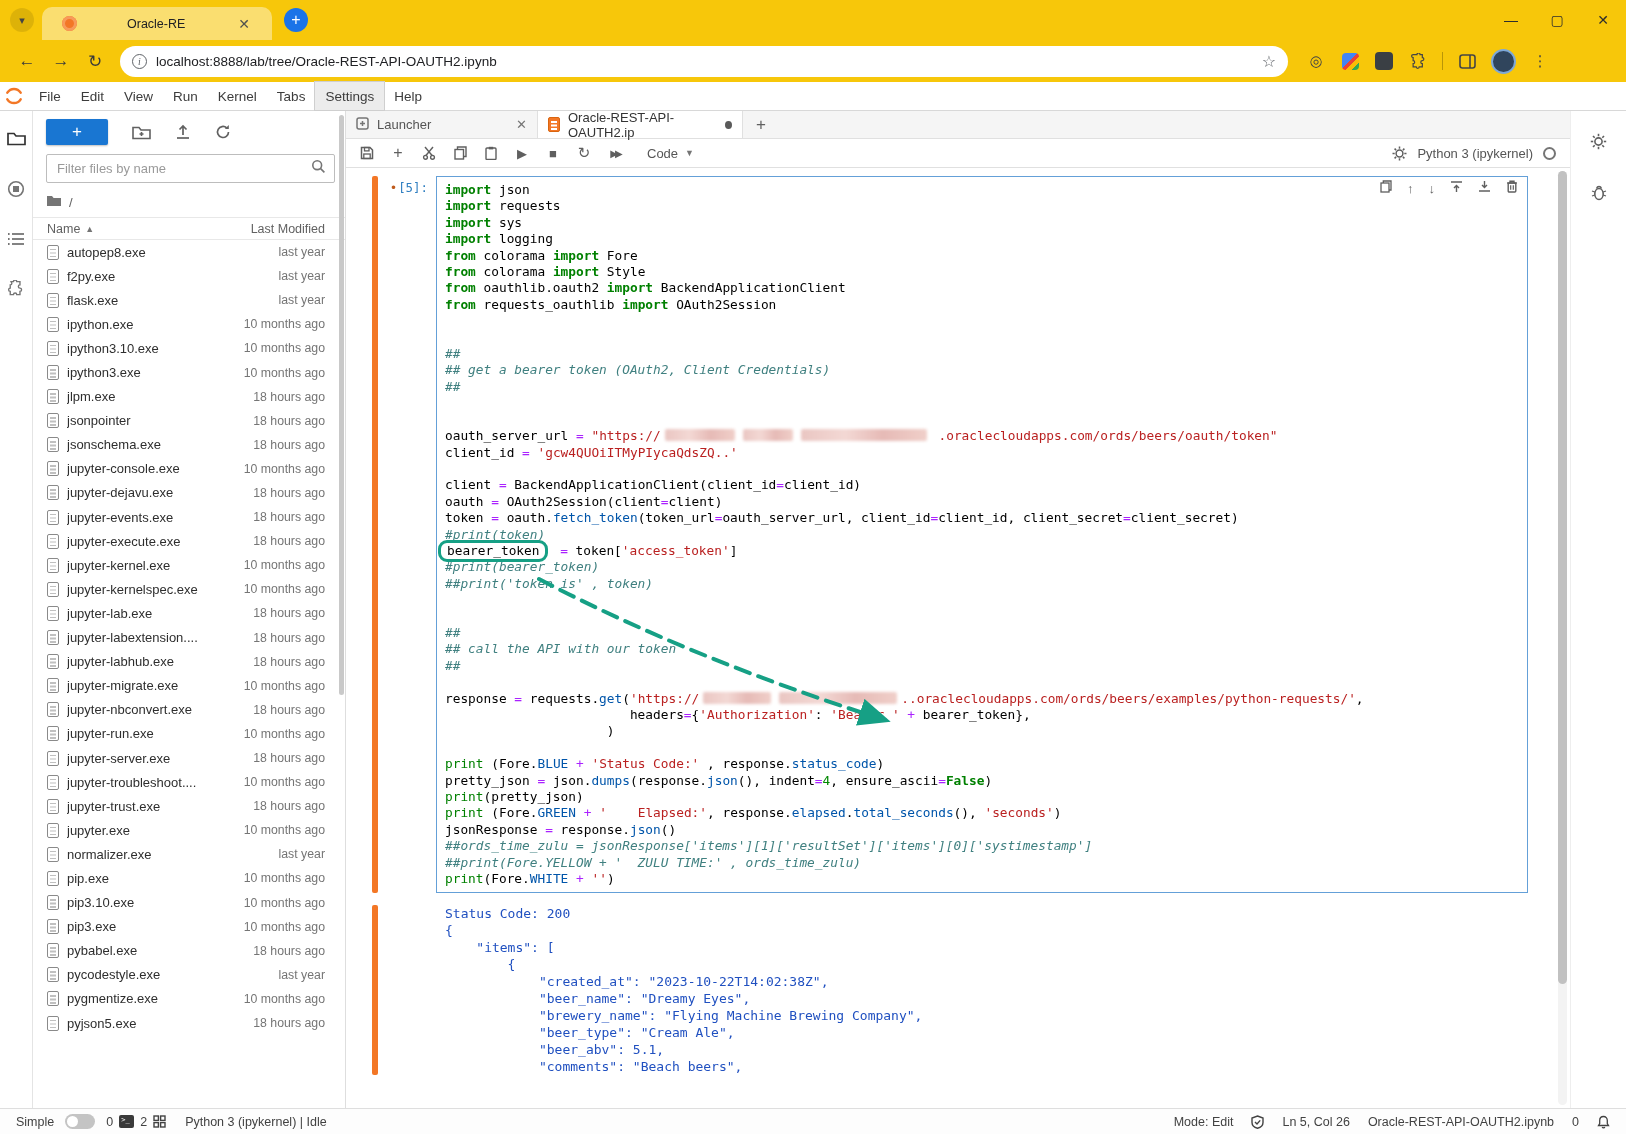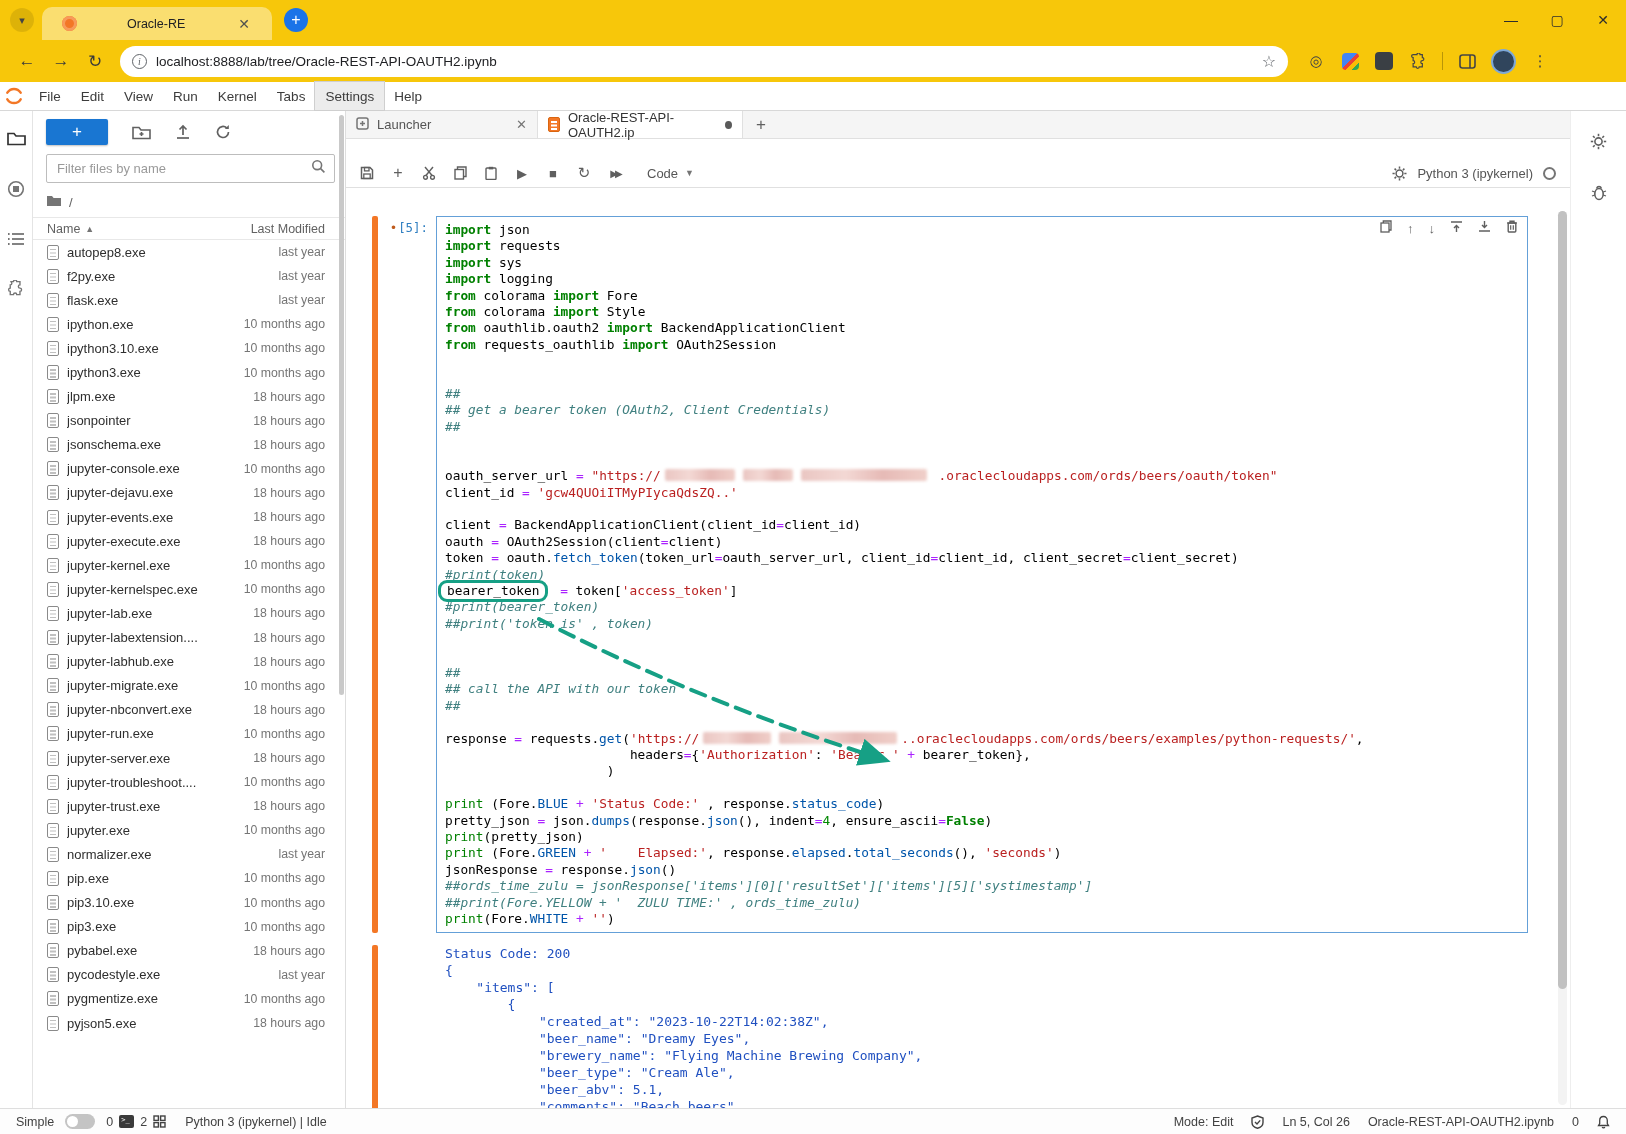--- a/index.html
+++ b/index.html
@@ -71,21 +71,21 @@
   .ficon { width:12px; height:15px; border:1.3px solid #8a8a8a; border-radius:2px; position:relative; flex:none; background:#fff; }
   .ficon::after { content:""; position:absolute; left:2px; right:2px; top:3px; height:1.5px; background:#c0c0c0;
     box-shadow:0 3.5px 0 #c0c0c0, 0 7px 0 #c0c0c0; }
   .ficon.nb { border-color:#d9650f; background:#f37726; }
   .ficon.nb::after { background:#fff; box-shadow:0 3.5px 0 #fff, 0 7px 0 #fff; }
   .fname { flex:1; white-space:nowrap; overflow:hidden; }
   .ftime { color:#757575; font-size:12.3px; white-space:nowrap; }
   .fp-scroll { position:absolute; right:1px; top:4px; width:5px; height:580px; background:#c9c9c9; border-radius:3px; }
 
   
-  .main { flex:1; min-width:0; display:flex; flex-direction:column;gap:20px; }
+  .main { flex:1; min-width:0; display:flex; flex-direction:column; }
   .dock-tabs { height:28px; background:#f5f5f5; border-bottom:1px solid #e0e0e0; display:flex; align-items:stretch; flex:none; }
   .dock-tab { display:flex; align-items:center; gap:8px; padding:0 10px; width:192px; font-size:13px; color:#555;
     border-right:1px solid #e0e0e0; }
   .dock-tab.active { background:#fff; color:#333; width:205px;align-items:center; }
   .dt-close { margin-left:auto; color:#757575; font-size:13px; }
   .tab-dirty { margin-left:auto; width:8px; height:8px; border-radius:50%; background:#5a5a5a; }
   .tab-plus { display:flex; align-items:center; padding:0 13px; font-size:17px; color:#616161; }
 
   .nb-toolbar { height:29px; border-bottom:1px solid #e0e0e0; display:flex; align-items:center; gap:17px; padding:0 14px; flex:none; }
   .tb-ic { color:#5f5f5f; font-size:13px; min-width:14px; text-align:center; display:flex; align-items:center; justify-content:center; }
@@ -614,21 +614,21 @@
             <div class="cm-line">&nbsp;</div>
             <div class="cm-line"><span class="tok-pl">response </span><span class="tok-op">=</span><span class="tok-pl"> requests.</span><span class="tok-prop">get</span><span class="tok-pl">(</span><span class="tok-str">'https://</span><span class="tok-redact" style="width: 68px;"></span><span class="tok-redact" style="width: 118px;"></span><span class="tok-str">..oraclecloudapps.com/ords/beers/examples/python-requests/'</span><span class="tok-pl">,</span></div>
             <div class="cm-line"><span class="tok-pl">                        headers</span><span class="tok-op">=</span><span class="tok-pl">{</span><span class="tok-str">'Authorization'</span><span class="tok-pl">: </span><span class="tok-str">'Bearer '</span><span class="tok-pl"> </span><span class="tok-op">+</span><span class="tok-pl"> bearer_token},</span></div>
             <div class="cm-line"><span class="tok-pl">                     )</span></div>
             <div class="cm-line">&nbsp;</div>
             <div class="cm-line"><span class="tok-bi">print</span><span class="tok-pl"> (Fore.</span><span class="tok-prop">BLUE</span><span class="tok-pl"> </span><span class="tok-op">+</span><span class="tok-pl"> </span><span class="tok-str">'Status Code:'</span><span class="tok-pl"> , response.</span><span class="tok-prop">status_code</span><span class="tok-pl">)</span></div>
             <div class="cm-line"><span class="tok-pl">pretty_json </span><span class="tok-op">=</span><span class="tok-pl"> json.</span><span class="tok-prop">dumps</span><span class="tok-pl">(response.</span><span class="tok-prop">json</span><span class="tok-pl">(), indent</span><span class="tok-op">=</span><span class="tok-num">4</span><span class="tok-pl">, ensure_ascii</span><span class="tok-op">=</span><span class="tok-kw">False</span><span class="tok-pl">)</span></div>
             <div class="cm-line"><span class="tok-bi">print</span><span class="tok-pl">(pretty_json)</span></div>
             <div class="cm-line"><span class="tok-bi">print</span><span class="tok-pl"> (Fore.</span><span class="tok-prop">GREEN</span><span class="tok-pl"> </span><span class="tok-op">+</span><span class="tok-pl"> </span><span class="tok-str">'    Elapsed:'</span><span class="tok-pl">, response.</span><span class="tok-prop">elapsed</span><span class="tok-pl">.</span><span class="tok-prop">total_seconds</span><span class="tok-pl">(), </span><span class="tok-str">'seconds'</span><span class="tok-pl">)</span></div>
             <div class="cm-line"><span class="tok-pl">jsonResponse </span><span class="tok-op">=</span><span class="tok-pl"> response.</span><span class="tok-prop">json</span><span class="tok-pl">()</span></div>
-            <div class="cm-line"><span class="tok-com">##ords_time_zulu = jsonResponse['items'][0]['resultSet']['items'][5]['systimestamp']</span></div>
+            <div class="cm-line"><span class="tok-com">##ords_time_zulu = jsonResponse['items'][1]['resultSet']['items'][0]['systimestamp']</span></div>
             <div class="cm-line"><span class="tok-com">##print(Fore.YELLOW + '  ZULU TIME:' , ords_time_zulu)</span></div>
             <div class="cm-line"><span class="tok-bi">print</span><span class="tok-pl">(Fore.</span><span class="tok-prop">WHITE</span><span class="tok-pl"> </span><span class="tok-op">+</span><span class="tok-pl"> </span><span class="tok-str">''</span><span class="tok-pl">)</span></div>
           </div>
       </div>
 
       <div class="out-row">
         <div class="cell-bar"></div>
         <div class="gutter"></div>
         <div class="out-text" style="color: rgb(32, 80, 192);"><div>Status Code: 200</div><div>{</div><div>    "items": [</div><div>        {</div><div>            "created_at": "2023-10-22T14:02:38Z",</div><div>            "beer_name": "Dreamy Eyes",</div><div>            "brewery_name": "Flying Machine Brewing Company",</div><div>            "beer_type": "Cream Ale",</div><div>            "beer_abv": 5.1,</div><div>            "comments": "Beach beers",</div></div>
       </div>

